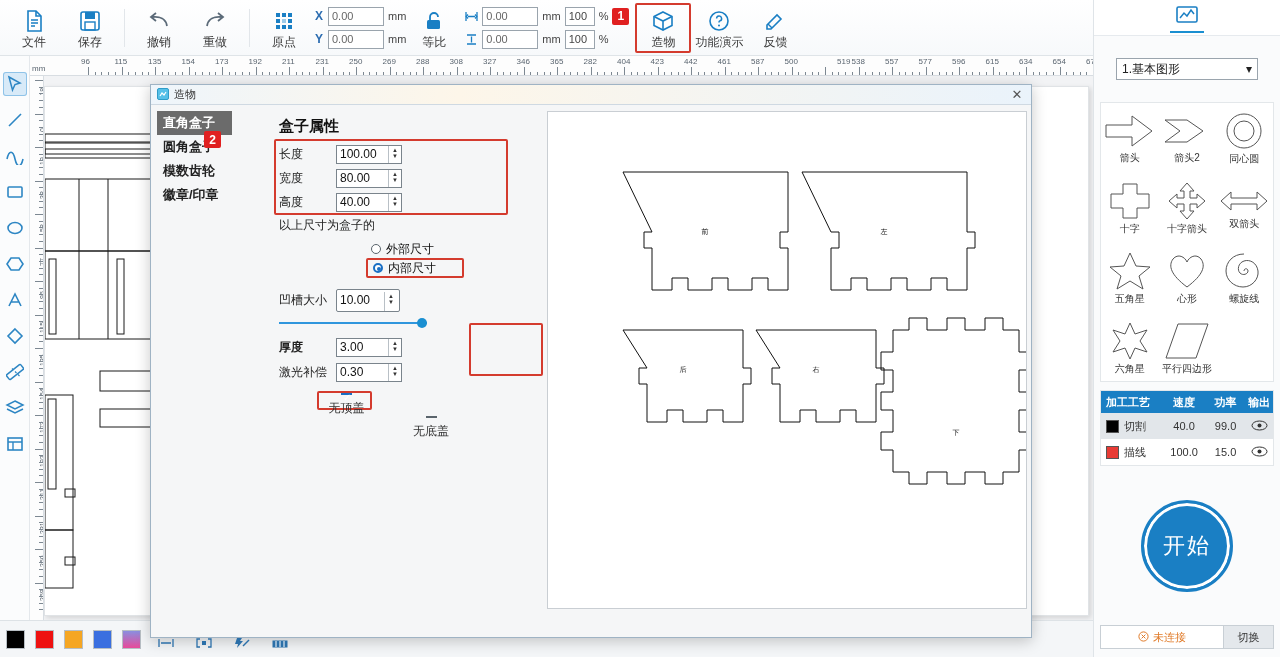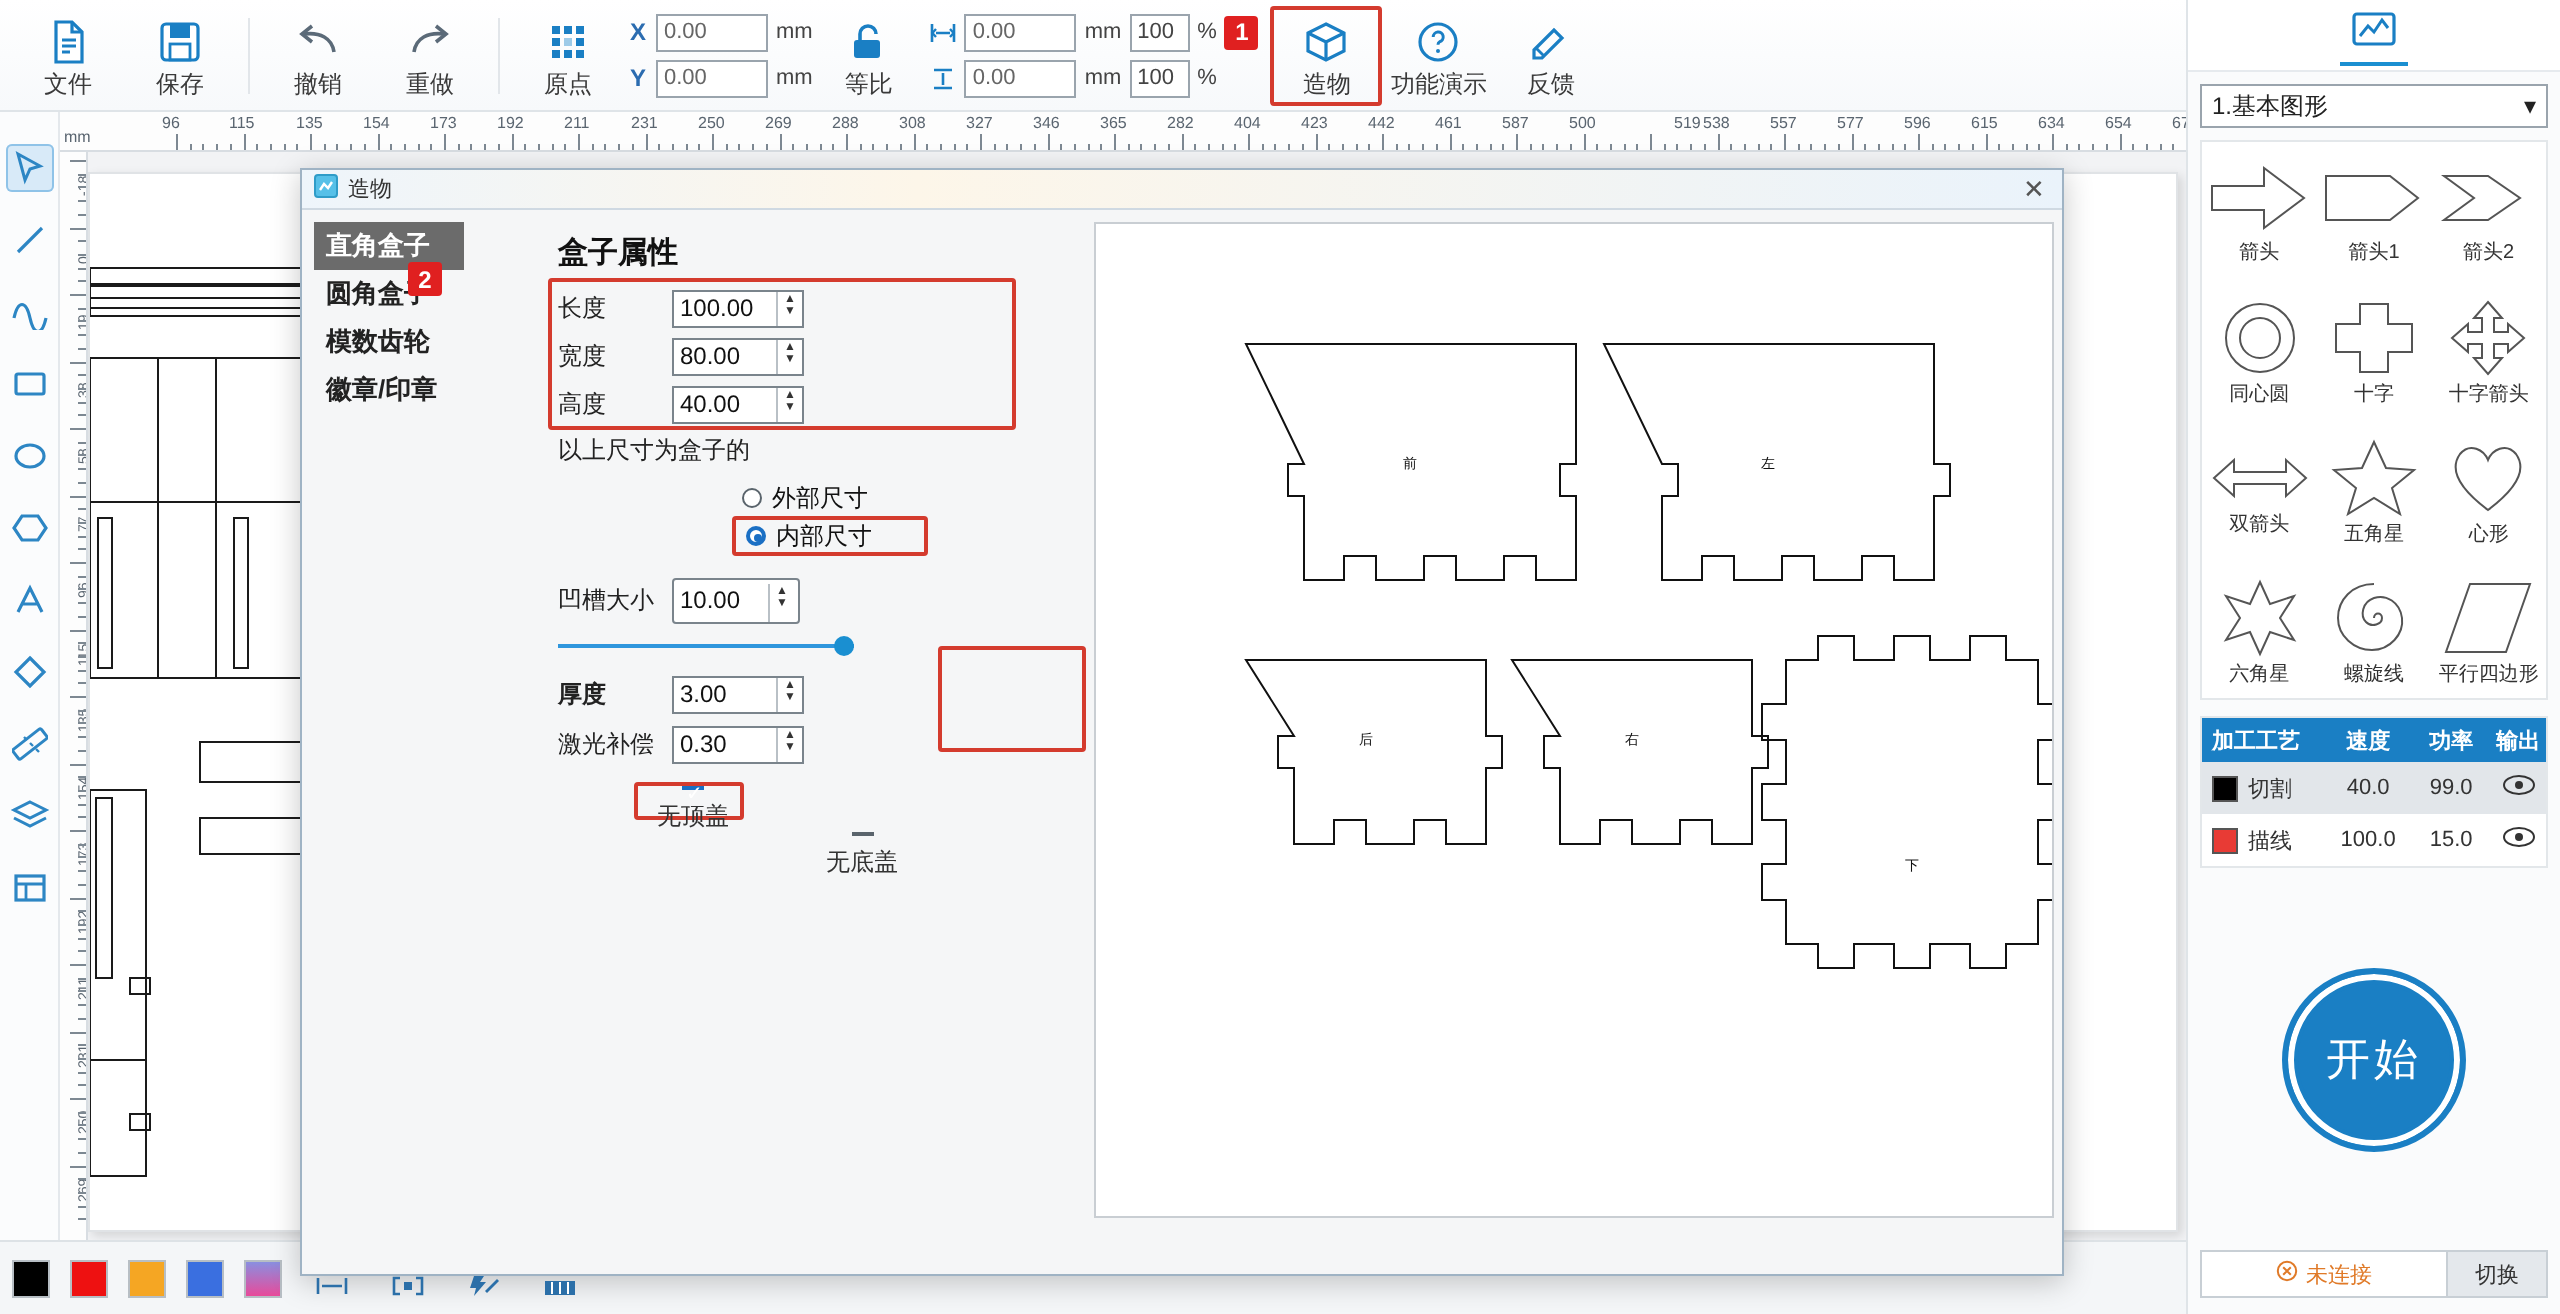--- a/index.html
+++ b/index.html
@@ -95,21 +95,21 @@
   #right{
     position:absolute; left:1093px; top:0; width:187px; height:657px;
     background:#fafbfc; border-left:1px solid #dfe4e8;
     display:flex; flex-direction:column;
   }
   #rtabs{ height:36px; display:flex; align-items:center; justify-content:center;
           border-bottom:1px solid #e6eaee; background:#fff; }
   .rtab{ width:34px; height:30px; display:flex; align-items:center; justify-content:center;
          border-bottom:2px solid #1a8fd1; cursor:pointer; }
   #shapesel{
-    margin:6px; height:22px; border:1px solid #9aa4ad; background:#fff;
+    margin:22px; height:22px; border:1px solid #9aa4ad; background:#fff;
     display:flex; align-items:center; justify-content:space-between;
     padding:0 5px; font-size:12px; color:#222; cursor:pointer;
   }
   #shapegrid{
     flex:0 0 auto; height:280px; margin:0 6px; background:#fff;
     border:1px solid #e3e7ea; overflow:hidden;
     display:grid; grid-template-columns:repeat(3,1fr); grid-auto-rows:70px;
   }
   .shcell{ display:flex; flex-direction:column; align-items:center; justify-content:center;
            cursor:pointer; gap:1px; }
@@ -744,26 +744,20 @@
 
   <div id="shapegrid">
     <div class="shcell">
       <svg width="52" height="38" viewBox="0 0 52 38">
           <path d="M2 13h26V4l20 15-20 15v-9H2z" fill="none" stroke="#555" stroke-width="1"></path>
         </svg>
       <span class="shname">箭头</span>
     </div>
     <div class="shcell">
       <svg width="52" height="38" viewBox="0 0 52 38">
-          <path d="M2 8h32l14 11-14 11H2z" fill="none" stroke="#555" stroke-width="1"></path>
-        </svg>
-      <span class="shname">箭头1</span>
-    </div>
-    <div class="shcell">
-      <svg width="52" height="38" viewBox="0 0 52 38">
           <path d="M4 8h22l16 11-16 11H4l15-11z" fill="none" stroke="#555" stroke-width="1"></path>
         </svg>
       <span class="shname">箭头2</span>
     </div>
     <div class="shcell">
       <svg width="44" height="40" viewBox="0 0 44 40">
           <circle cx="22" cy="20" r="17" fill="none" stroke="#555"></circle>
           <circle cx="22" cy="20" r="10" fill="none" stroke="#555"></circle>
         </svg>
       <span class="shname">同心圆</span>
@@ -793,29 +787,29 @@
       <span class="shname">五角星</span>
     </div>
     <div class="shcell">
       <svg width="44" height="40" viewBox="0 0 44 40">
           <path d="M22 36C6 24 3 15 8 8c5-6 12-2 14 3 2-5 9-9 14-3 5 7 2 16-14 28z" fill="none" stroke="#555"></path>
         </svg>
       <span class="shname">心形</span>
     </div>
     <div class="shcell">
       <svg width="44" height="40" viewBox="0 0 44 40">
-          <path d="M22 2l5 11 12-4-7 11 7 11-12-4-5 11-5-11-12 4 7-11-7-11 12 4z" fill="none" stroke="#555"></path>
-        </svg>
-      <span class="shname">六角星</span>
+          <path d="M22 20c0-3 4-3 4 0s-5 5-8 2-2-10 4-12 13 2 14 10-6 16-15 16S4 29 4 20 11 3 22 3" fill="none" stroke="#555"></path>
+        </svg>
+      <span class="shname">螺旋线</span>
     </div>
     <div class="shcell">
       <svg width="44" height="40" viewBox="0 0 44 40">
-          <path d="M22 20c0-3 4-3 4 0s-5 5-8 2-2-10 4-12 13 2 14 10-6 16-15 16S4 29 4 20 11 3 22 3" fill="none" stroke="#555"></path>
-        </svg>
-      <span class="shname">螺旋线</span>
+          <path d="M22 2l5 11 12-4-7 11 7 11-12-4-5 11-5-11-12 4 7-11-7-11 12 4z" fill="none" stroke="#555"></path>
+        </svg>
+      <span class="shname">六角星</span>
     </div>
     <div class="shcell">
       <svg width="46" height="40" viewBox="0 0 46 40">
           <path d="M14 3h30L32 37H2z" fill="none" stroke="#555"></path>
         </svg>
       <span class="shname">平行四边形</span>
     </div>
   </div>
 
   <div id="laytable">

